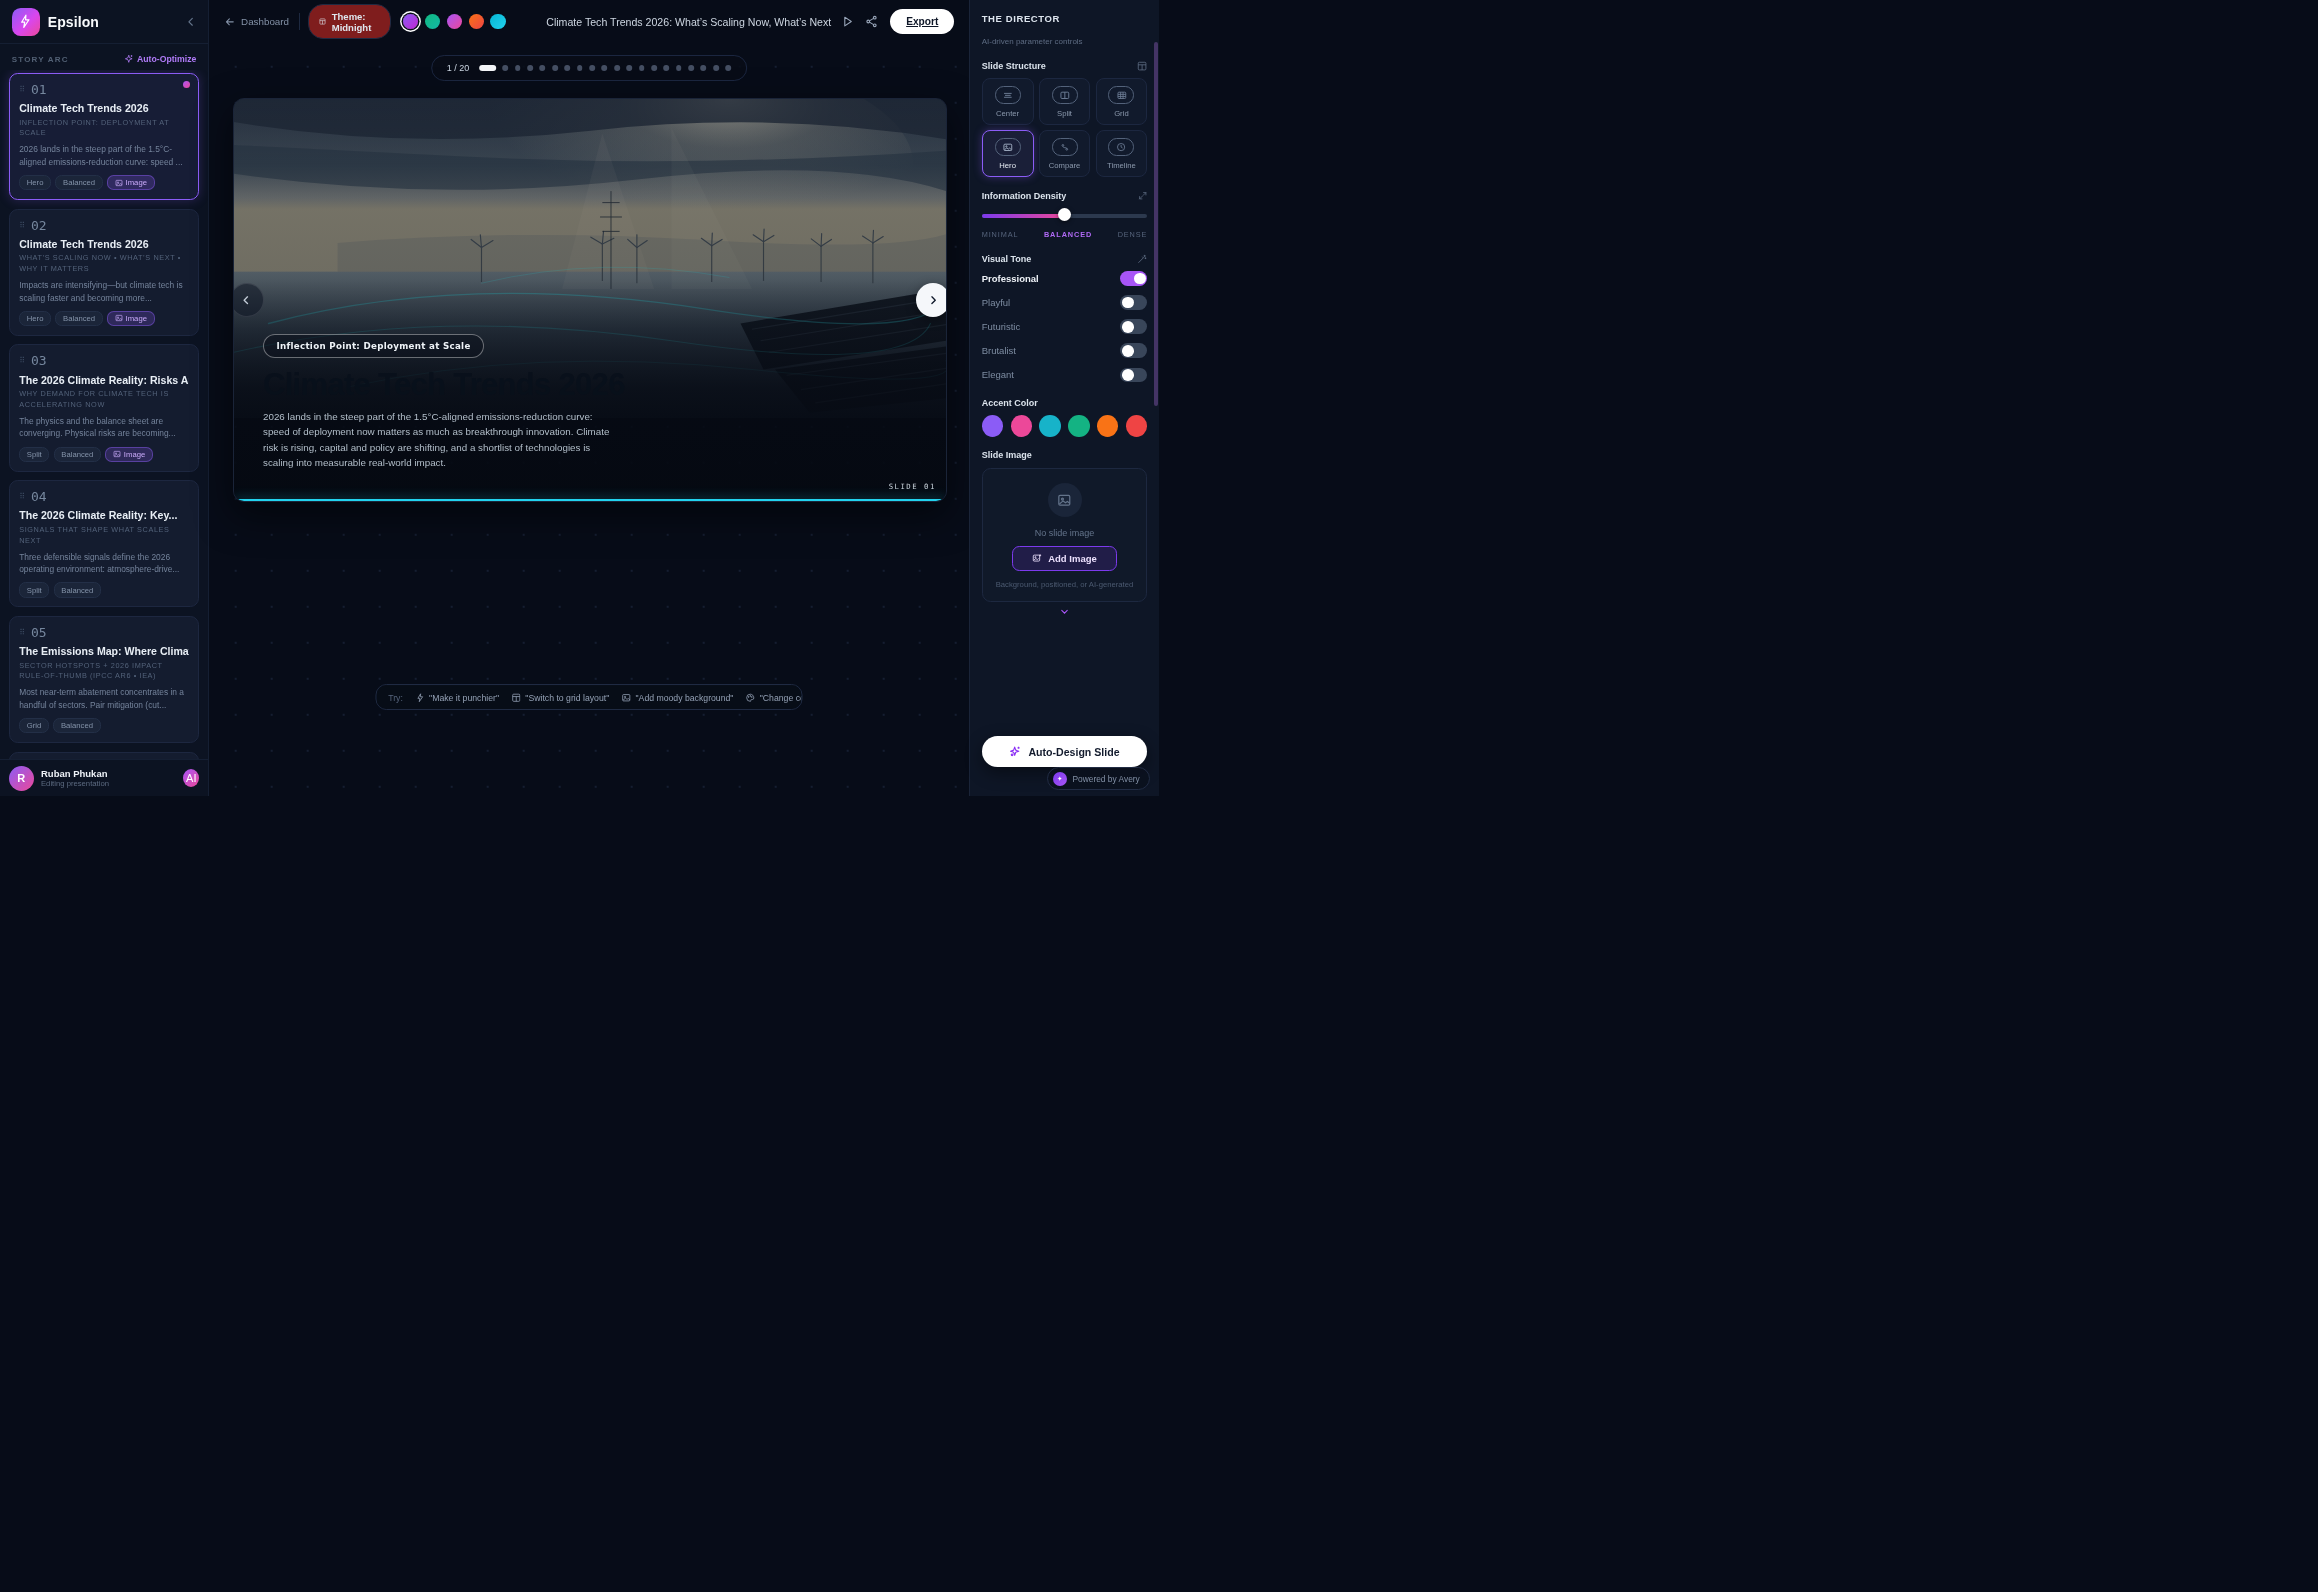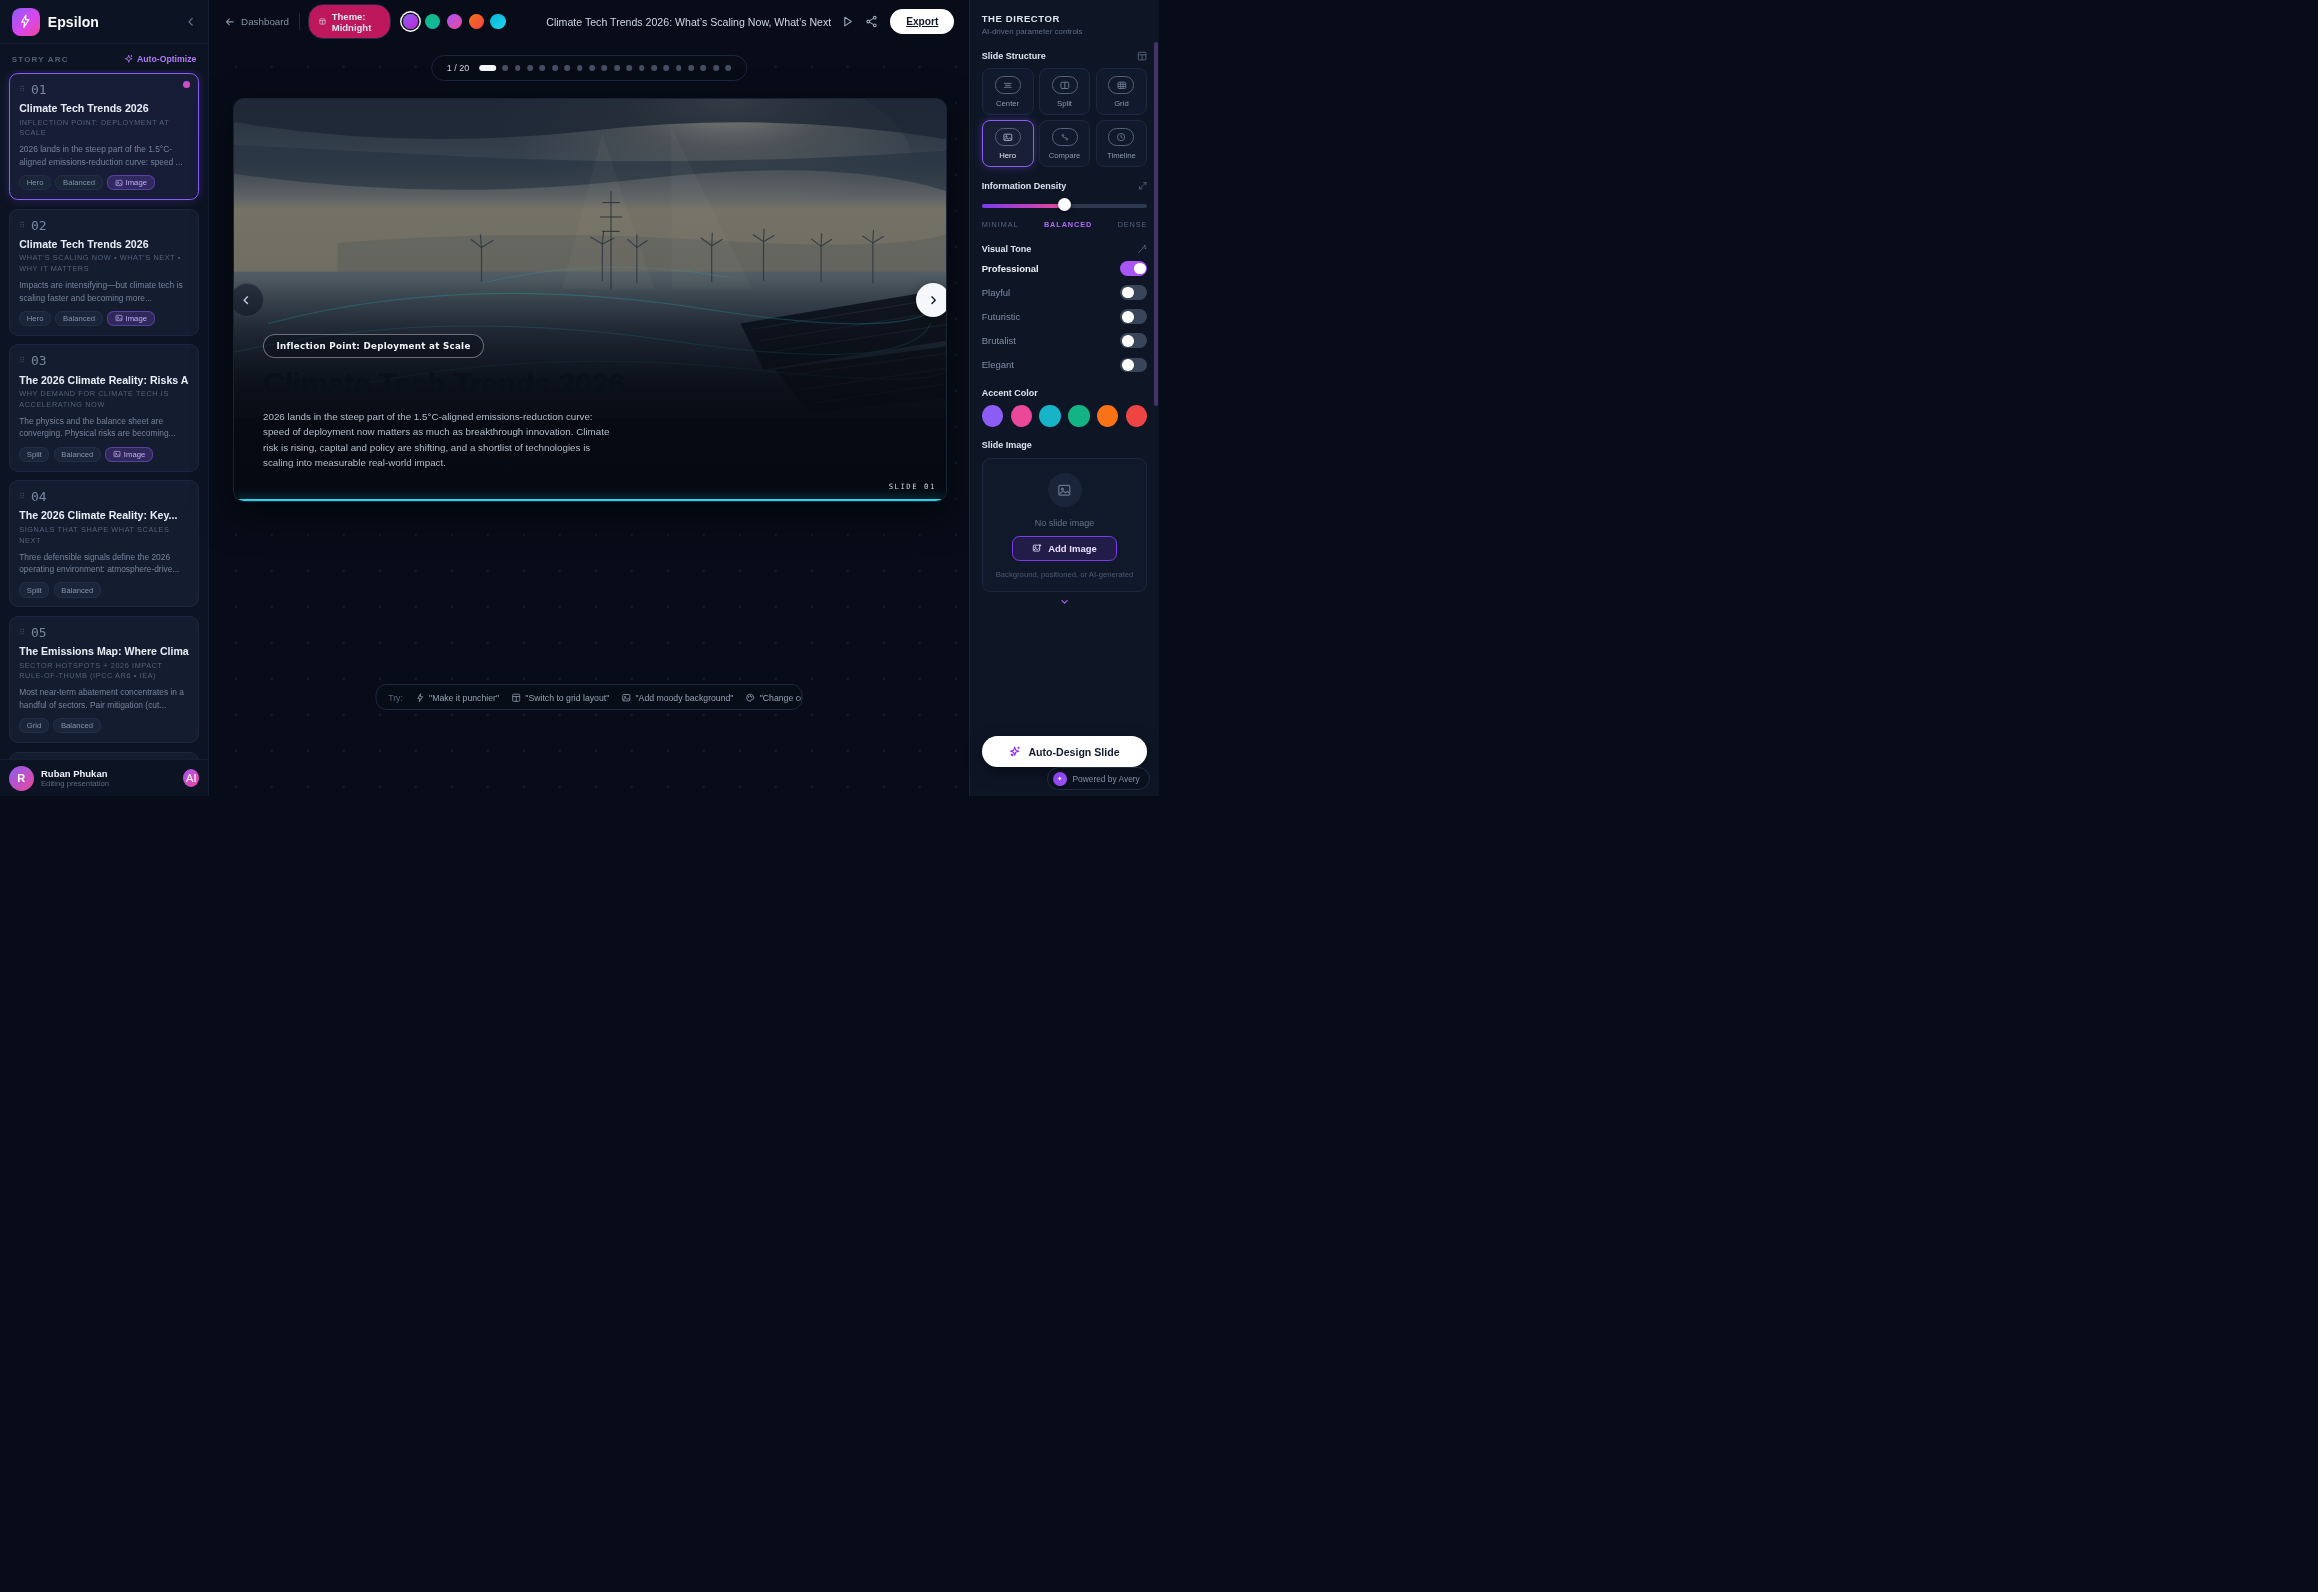--- a/index.html
+++ b/index.html
@@ -33,21 +33,21 @@
   .avatar { width:25px; height:25px; border-radius:50%; background:linear-gradient(135deg,#8b5cf6,#ec4899); display:flex; align-items:center; justify-content:center; font-weight:700; font-size:11px; color:#fff; }
   .u-name { font-size:9.5px; font-weight:600; color:#eef2f7; }
   .u-status { font-size:7.7px; color:#5c6a80; margin-top:0.7px; }
   .ai-badge { margin-left:auto; width:16px; height:18px; border-radius:50%; background:linear-gradient(135deg,#a855f7,#ec4899); display:flex; align-items:center; justify-content:center; font-size:11px; color:#fff; }
 
   
   .main { flex:1; display:flex; flex-direction:column; position:relative; background:#070c18; }
   .toolbar { height:43px; display:flex; align-items:center; padding:0 14.6px; gap:9.5px; }
   .tb-back { display:flex; align-items:center; gap:5.8px; color:#8391a6; font-size:9.8px; cursor:pointer; }
   .tb-div { width:0.7px; height:17.5px; background:#1d2940; }
-  .theme-pill { display:flex; align-items:center; gap:5.8px; background:#be185d; border:0.7px solid #1f2a42; border-radius:15px; padding:5.8px 9.5px; font-size:9.5px; color:#dfe6ee; font-weight:600; cursor:pointer; }
+  .theme-pill { display:flex; align-items:center; gap:5.8px; background:#7f1d1d; border:0.7px solid #1f2a42; border-radius:15px; padding:5.8px 9.5px; font-size:9.5px; color:#dfe6ee; font-weight:600; cursor:pointer; }
   .t-dots { display:flex; gap:6.6px; margin-left:2.9px; }
   .t-dot { width:15.3px; height:15.3px; border-radius:50%; cursor:pointer; }
   .t-dot.sel { box-shadow:0 0 0 1.5px #0a0f1c, 0 0 0 2.9px #ffffff; }
   .tb-title { font-size:10.6px; color:#cdd6e1; margin-left:31px; white-space:nowrap; }
   .tb-right { margin-left:auto; display:flex; align-items:center; gap:11.7px; }
   .tb-icon { color:#9aa7ba; cursor:pointer; display:flex; }
   .btn-export { background:#ffffff; color:#0e1627; font-weight:700; font-size:10.2px; border-radius:14.6px; padding:6.6px 16px; cursor:pointer; }
 
   .canvas { flex:1; position:relative; background-image:radial-gradient(circle, #151e31 1.2px, transparent 1.2px); background-size:36px 36px; background-position:8.7px 5.8px; }
 
@@ -79,21 +79,21 @@
   .try-label { color:#56647c; }
   .chip { display:flex; align-items:center; gap:4.4px; cursor:pointer; }
 
   .bottom-actions { position:absolute; left:50%; transform:translateX(-50%); top:758px; display:flex; gap:8px; }
   .b-act { display:flex; align-items:center; gap:5.8px; background:#0f1729; border:0.7px solid #222d45; border-radius:12.4px; padding:5.8px 11.7px; font-size:9px; color:#c2cddb; cursor:pointer; white-space:nowrap; }
   .ic-pink { color:#ec4899; } .ic-purple { color:#a855f7; } .ic-cyan { color:#22d3ee; }
 
   
   .director { width:190px; min-width:190px; background:#0e1626; border-left:0.7px solid #1a2438; position:relative; padding:13px 11.7px 0; }
   .d-title { font-size:9.5px; font-weight:700; letter-spacing:0.6px; color:#dde5ee; }
-  .d-sub { font-size:8px; color:#5d6b82; margin-top:3px; }
+  .d-sub { font-size:8px; color:#5d6b82; margin-top:13px; }
   .sect-head { display:flex; margin-top:14.6px; margin-bottom:7.3px; }
   .sect-label { font-size:9px; font-weight:600; color:#dbe3ec; }
   .sect-ic { margin-left:auto; color:#5d6b82; display:flex; }
   .struct-grid { display:grid; grid-template-columns:repeat(3,1fr); gap:5.1px; }
   .struct-btn { background:#111a2c; border:0.7px solid #1c2740; border-radius:8px; padding:7.3px 2.9px 5.8px; display:flex; flex-direction:column; align-items:center; gap:5.1px; cursor:pointer; }
   .struct-btn.sel { border:1.5px solid #8b5cf6; background:#1a1f38; box-shadow:0 0 8.7px rgba(139,92,246,.35); }
   .mini { width:26px; height:17.5px; border:1.1px solid #53627a; border-radius:8.7px; display:flex; align-items:center; justify-content:center; color:#6b7b93; }
   .struct-name { font-size:7.7px; color:#8b99ad; }
   .struct-btn.sel .struct-name { color:#e7ecf3; }
 

